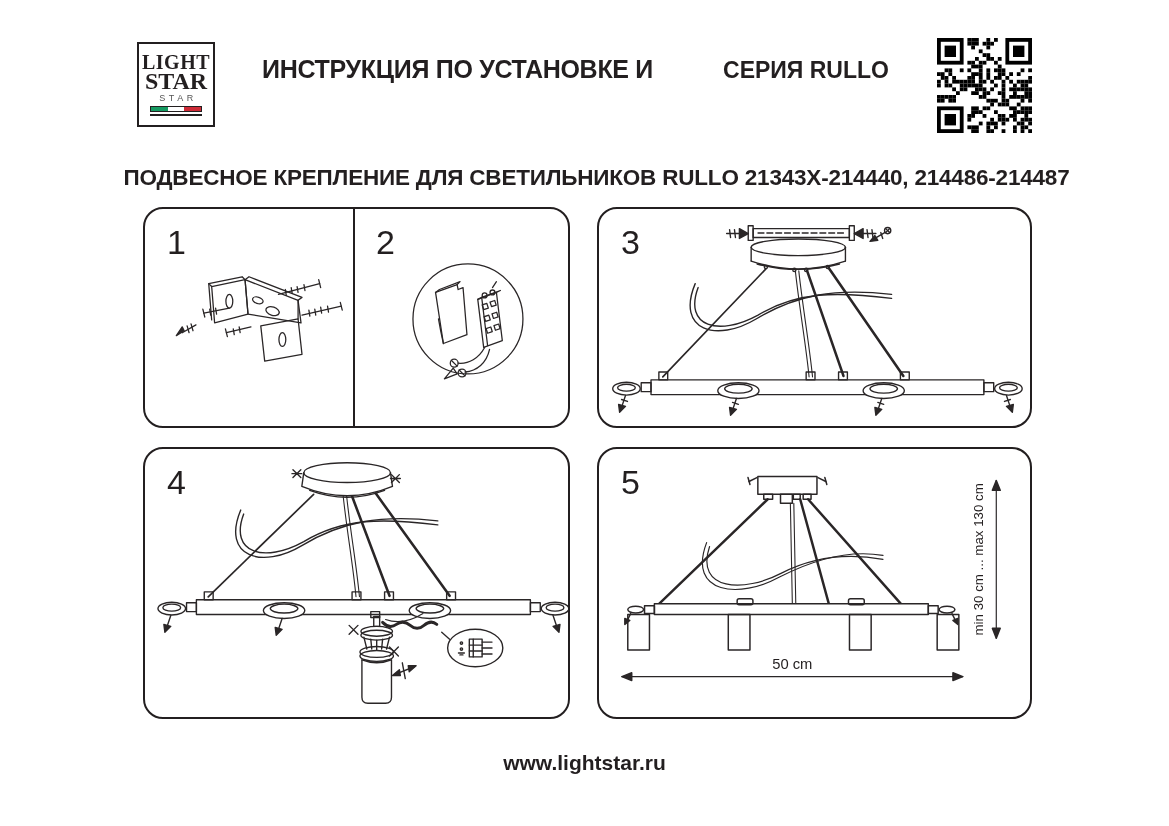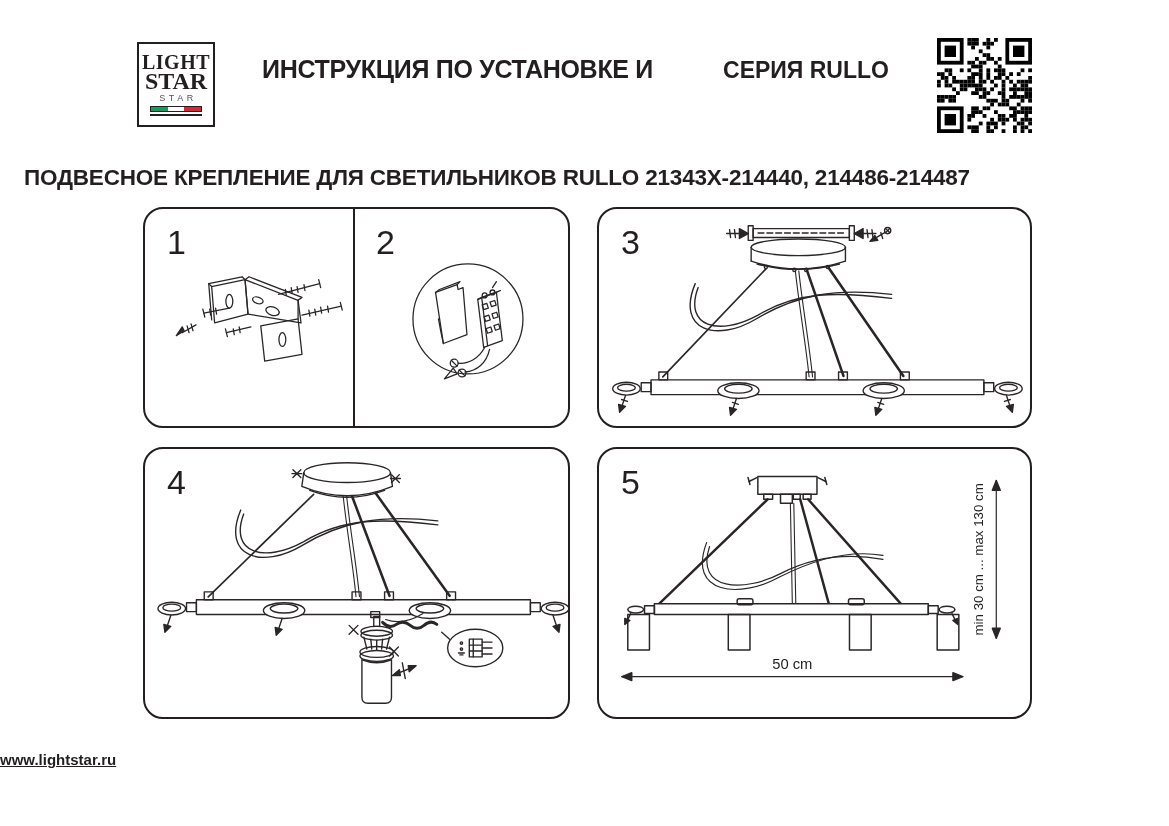--- a/index.html
+++ b/index.html
@@ -18,36 +18,36 @@
   .logo-flag i { flex:1; display:block; }
   .logo-underline { width:52px; height:2px; background:#231f20; margin-top:2px; }
 
   .title  { position:absolute; left:262px; top:54px; font-size:25px; line-height:30px;
             font-weight:700; letter-spacing:-.3px; }
   .series { position:absolute; left:686px; top:56px; width:240px; text-align:center;
             font-size:23px; line-height:29px; font-weight:700; }
   .qr { position:absolute; left:937px; top:38px; width:95px; height:95px; }
   .qr svg { width:95px; height:95px; display:block; }
 
-  .subtitle { position:absolute; left:0; top:165px; width:100%; 
+  .subtitle { position:absolute; left:0; top:165px; width:100%; text-align:center;
               font-weight:700; font-size:22.5px; letter-spacing:-.2px; white-space:nowrap;padding-left:24px; }
 
   
   .panel { position:absolute; border:2px solid #231f20; border-radius:20px; background:#fff; }
   #panelA { left:143px; top:207px; width:427px; height:221px; }
   #panelB { left:597px; top:207px; width:435px; height:221px; }
   #panelC { left:143px; top:447px; width:427px; height:272px; }
   #panelD { left:597px; top:447px; width:435px; height:272px; }
   .panel svg.draw { position:absolute; left:0; top:0; width:100%; height:100%; }
   .divider { position:absolute; left:208px; top:0; bottom:0; width:2px; background:#231f20; }
   .step { position:absolute; top:16px; left:22px; font-size:34px; line-height:1; font-weight:400; }
   .step.two { left:231px; }
 
-  .footer { position:absolute; left:0; top:751px; width:100%; text-align:left;
-            font-weight:700; font-size:15px;text-decoration:underline; }
+  .footer { position:absolute; left:0; top:751px; width:100%; text-align:center;
+            font-weight:700; font-size:21px; }
   text { font-family:"Liberation Sans",sans-serif; }
 </style>
 </head>
 <body>
 
 <div class="page">
 
   <div class="logo-box">
     <div class="logo-light">LIGHT</div>
     <div class="logo-star">STAR</div>

